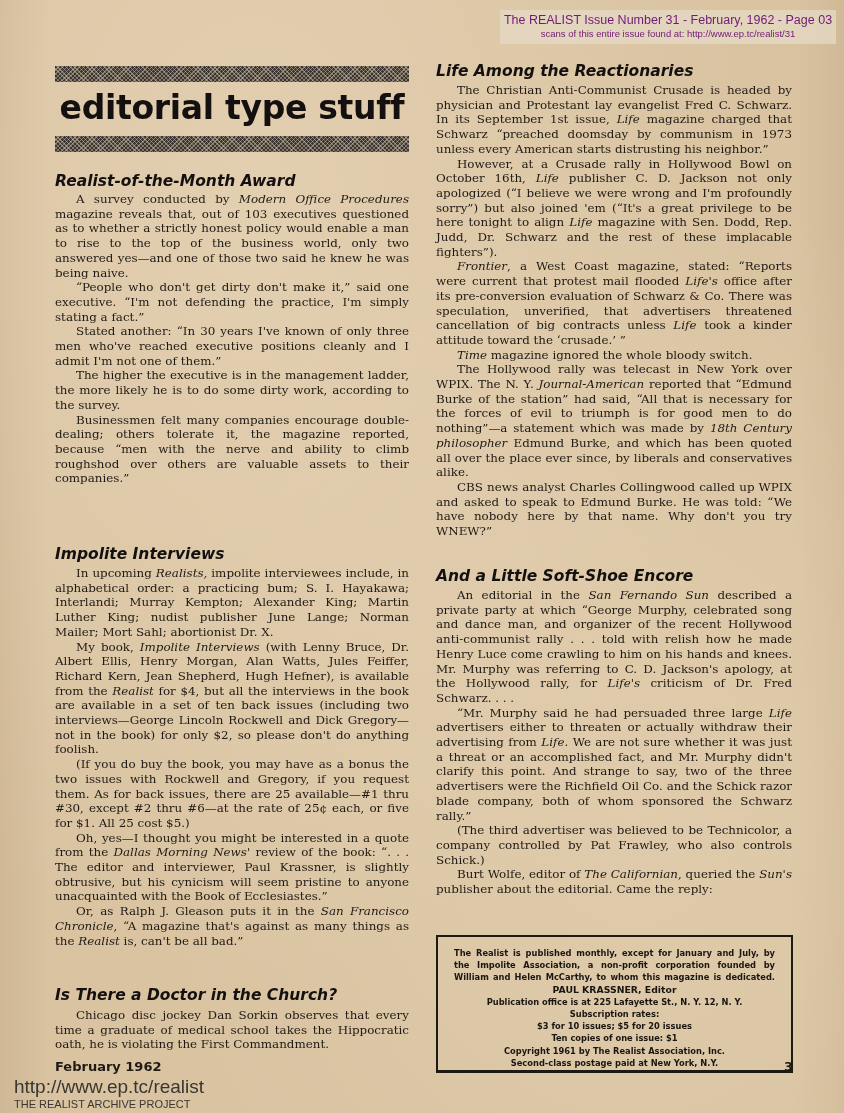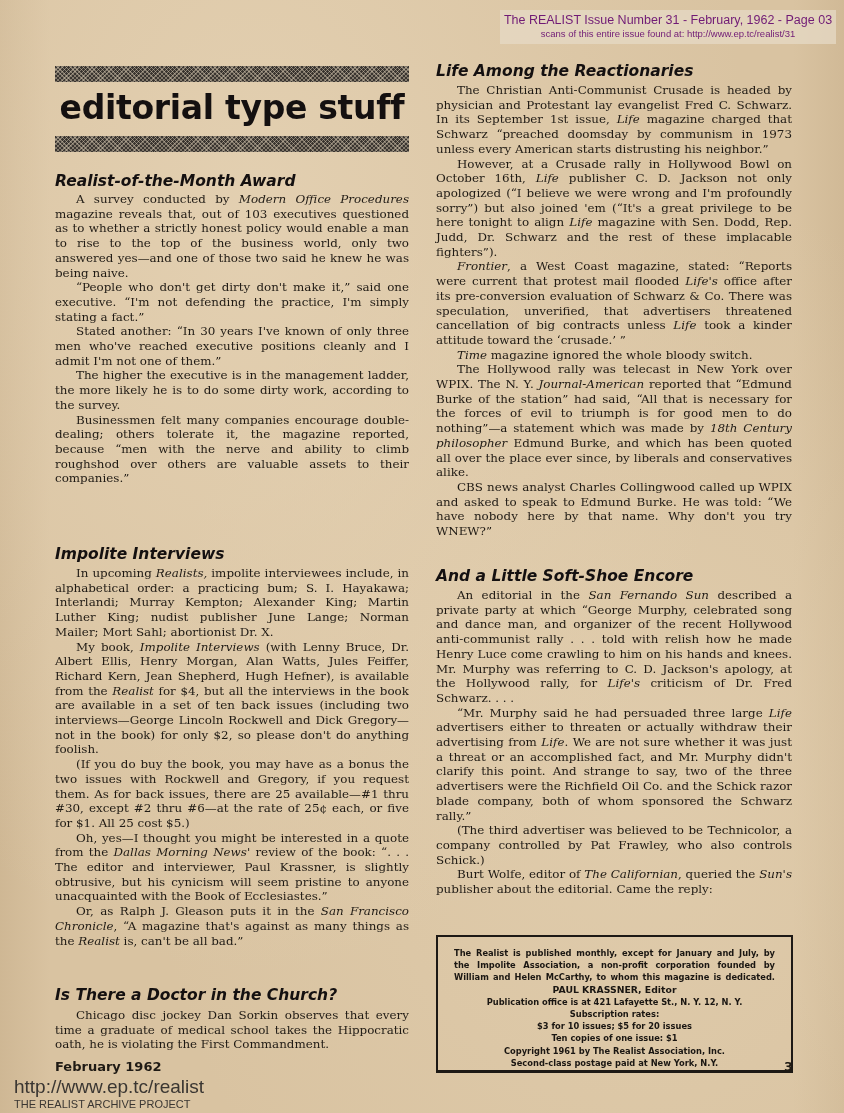--- a/index.html
+++ b/index.html
@@ -126,21 +126,21 @@
     <p>“Mr. Murphy said he had persuaded three large <i>Life</i> advertisers either to threaten or actually withdraw their advertising from <i>Life</i>. We are not sure whether it was just a threat or an accomplished fact, and Mr. Murphy didn't clarify this point. And strange to say, two of the three advertisers were the Richfield Oil Co. and the Schick razor blade company, both of whom sponsored the Schwarz rally.”</p>
     <p>(The third advertiser was believed to be Technicolor, a company controlled by Pat Frawley, who also controls Schick.)</p>
     <p>Burt Wolfe, editor of <i>The Californian</i>, queried the <i>Sun's</i> publisher about the editorial. Came the reply:</p>
   </div>
 
 <div class="masthead-box">
   <div class="justified">The Realist is published monthly, except for January and July, by</div>
   <div class="justified">the Impolite Association, a non-profit corporation founded by</div>
   <div class="justified">William and Helen McCarthy, to whom this magazine is dedicated.</div>
   <div class="editor">PAUL KRASSNER, Editor</div>
-  <div>Publication office is at 421 Lafayette St., N. Y. 12, N. Y.</div>
+  <div>Publication office is at 225 Lafayette St., N. Y. 12, N. Y.</div>
   <div>Subscription rates:</div>
   <div>$3 for 10 issues; $5 for 20 issues</div>
   <div>Ten copies of one issue: $1</div>
   <div>Copyright 1961 by The Realist Association, Inc.</div>
   <div>Second-class postage paid at New York, N.Y.</div>
 </div>
 
 <div class="footer-date">February 1962</div>
 <div class="page-num">3</div>
 <div class="archive-url">http://www.ep.tc/realist</div>

